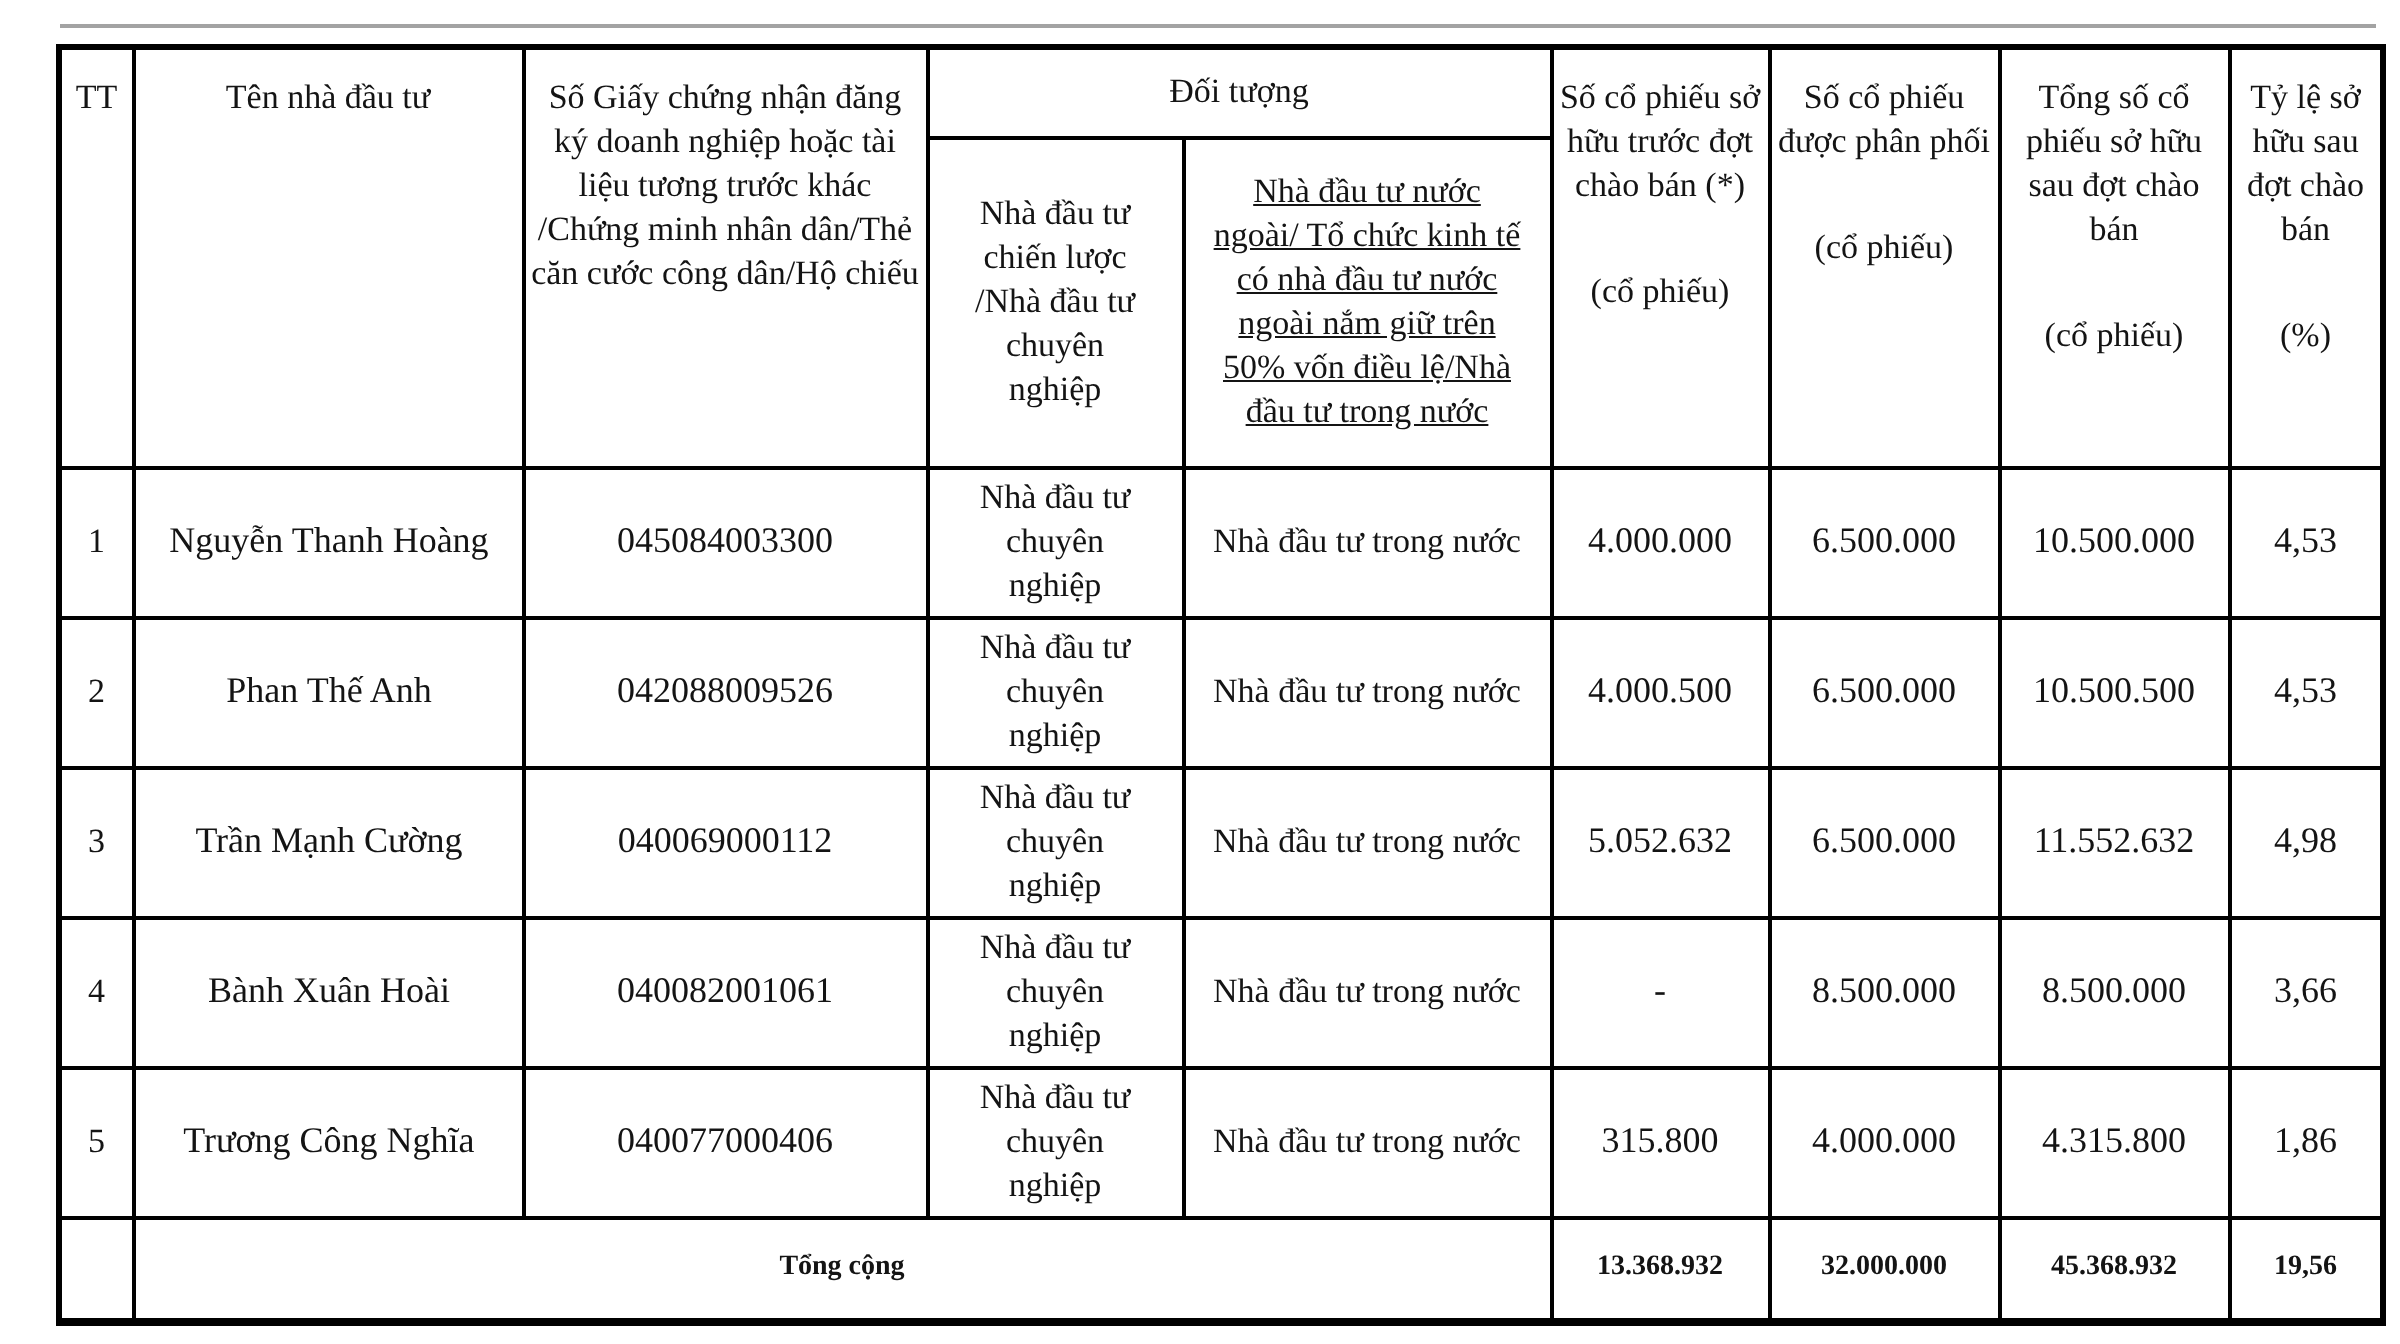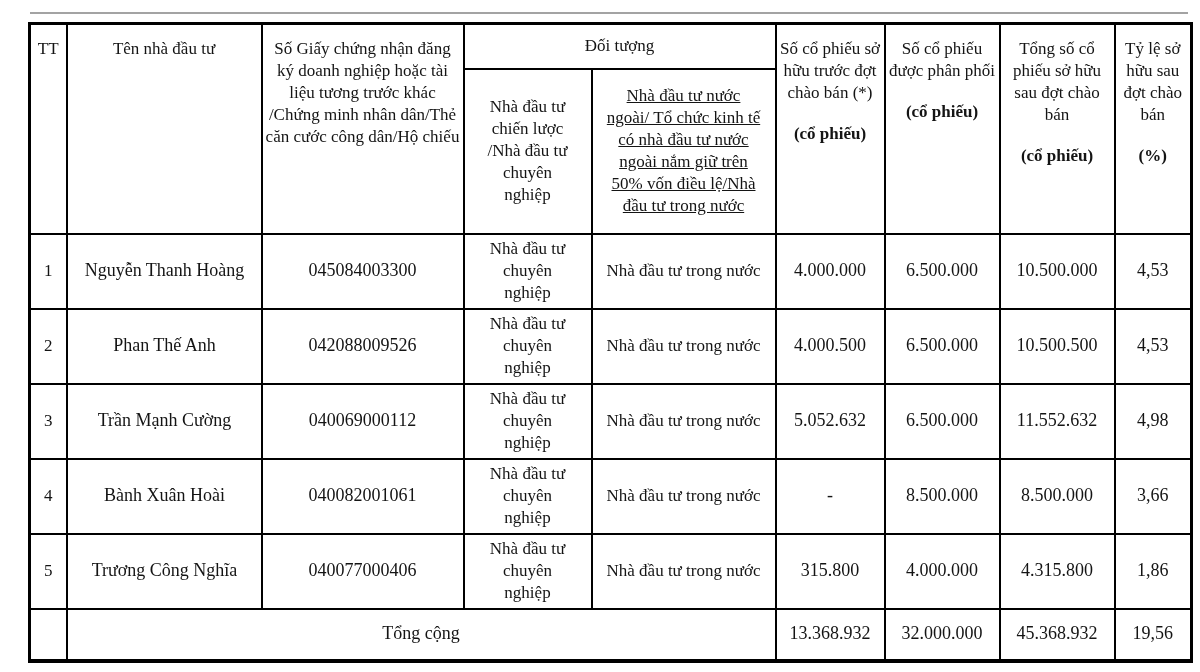--- a/index.html
+++ b/index.html
@@ -17,28 +17,28 @@
   th,td{
     border:2px solid #000;font-weight:normal;
     font-size:17px;line-height:1.3;text-align:center;vertical-align:middle;
     padding:0 2px;overflow:hidden;word-wrap:break-word;
   }
   tr.hr1{height:45px;}
   tr.hr2{height:165px;}
   tr.dr{height:75px;}
   tr.total-row{height:52px;}
   th.vtop{vertical-align:top;padding-top:13px;}
-  th .unit{display:block;margin-top:19px;font-weight:bold;}
+  th .unit{display:block;margin-top:31px;}
   th.sub1{padding:0 18px;}
   th.sub2{padding:0 14px;text-decoration:underline;}
   td.name{text-align:center;padding-left:3px;font-size:18px;}
   td.num,td.idnum{font-size:18px;}
   td.obj1{padding:0 20px;}
   td.obj2{padding:0 14px;}
-  tr.total-row td{font-weight:normal;font-size:18px;}
+  tr.total-row td{font-weight:bold;font-size:14px;}
   td.total-label{font-size:19px;}
 </style>
 </head>
 <body>
 
 <div class="page">
   <div class="scan-line"></div>
 
   <table class="doc">
     <colgroup>

